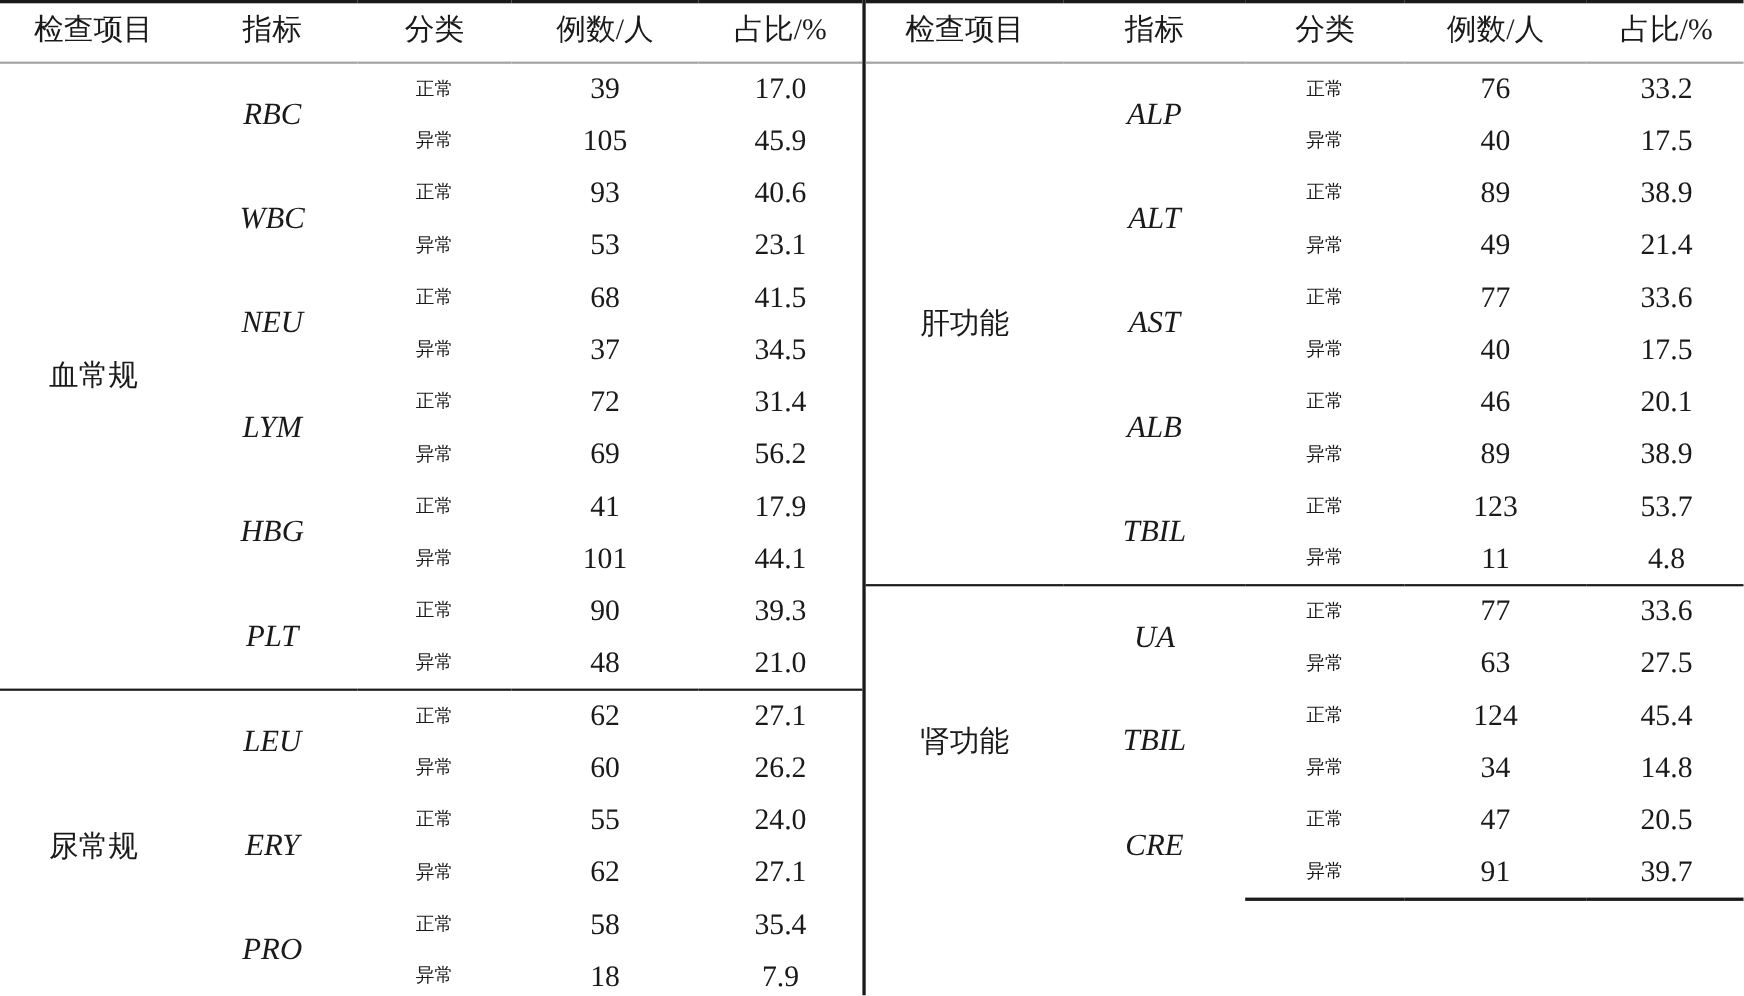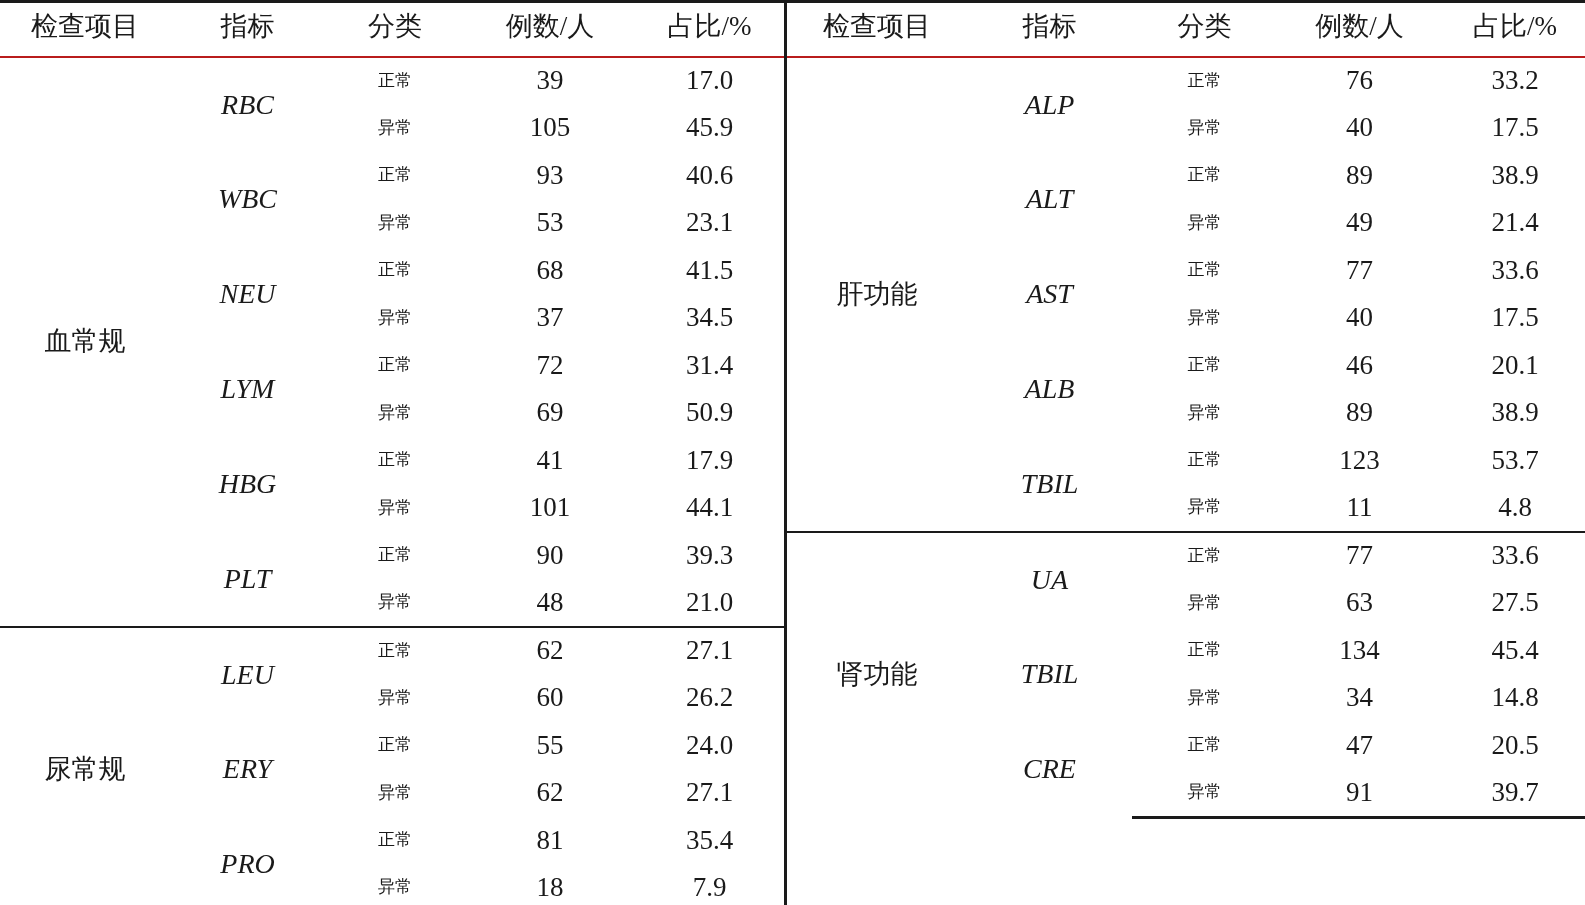--- a/index.html
+++ b/index.html
@@ -68,21 +68,21 @@
   .l-c2 { width: 155px; }
   .l-c3 { width: 140px; }
   .l-c4 { width: 170px; }
   .l-c5 { width: 149px; }
   
   .r-c1 { width: 180px; }
   .r-c2 { width: 165px; }
   .r-c3 { width: 145px; }
   .r-c4 { width: 165px; }
   .r-c5 { width: 146px; }
-  .hdr-rule-under { border-bottom: 2px solid #b91c1c; }
+  .hdr-rule-under { border-bottom: 2px solid #a3a3a3; }
 </style>
 </head>
 <body>
 
 <div class="sheet">
 
   <div class="panel left">
     <table>
       <colgroup>
         <col class="l-c1">
@@ -137,21 +137,21 @@
           </tr>
           <tr style="height: 47.5px;">
             <td rowspan="2" class="ind">LYM</td>
             <td class="cls">正常</td>
             <td class="num">72</td>
             <td class="num">31.4</td>
           </tr>
           <tr style="height: 47.5px;">
             <td class="cls">异常</td>
             <td class="num">69</td>
-            <td class="num">50.9</td>
+            <td class="num">56.2</td>
           </tr>
           <tr style="height: 47.5px;">
             <td rowspan="2" class="ind">HBG</td>
             <td class="cls">正常</td>
             <td class="num">41</td>
             <td class="num">17.9</td>
           </tr>
           <tr style="height: 47.5px;">
             <td class="cls">异常</td>
             <td class="num">101</td>
@@ -187,21 +187,21 @@
             <td class="num">24.0</td>
           </tr>
           <tr style="height: 47.5px;">
             <td class="cls">异常</td>
             <td class="num">62</td>
             <td class="num">27.1</td>
           </tr>
           <tr style="height: 47.5px;">
             <td rowspan="2" class="ind">PRO</td>
             <td class="cls">正常</td>
-            <td class="num">81</td>
+            <td class="num">58</td>
             <td class="num">35.4</td>
           </tr>
           <tr class="rule-bottom" style="height: 47.5px;">
             <td class="cls">异常</td>
             <td class="num">18</td>
             <td class="num">7.9</td>
           </tr>
         </tbody>
     </table>
   </div>
@@ -291,21 +291,21 @@
             <td class="num">33.6</td>
           </tr>
           <tr style="height: 47.5px;">
             <td class="cls">异常</td>
             <td class="num">63</td>
             <td class="num">27.5</td>
           </tr>
           <tr style="height: 47.5px;">
             <td rowspan="2" class="ind">TBIL</td>
             <td class="cls">正常</td>
-            <td class="num">134</td>
+            <td class="num">124</td>
             <td class="num">45.4</td>
           </tr>
           <tr style="height: 47.5px;">
             <td class="cls">异常</td>
             <td class="num">34</td>
             <td class="num">14.8</td>
           </tr>
           <tr style="height: 47.5px;">
             <td rowspan="2" class="ind">CRE</td>
             <td class="cls">正常</td>

